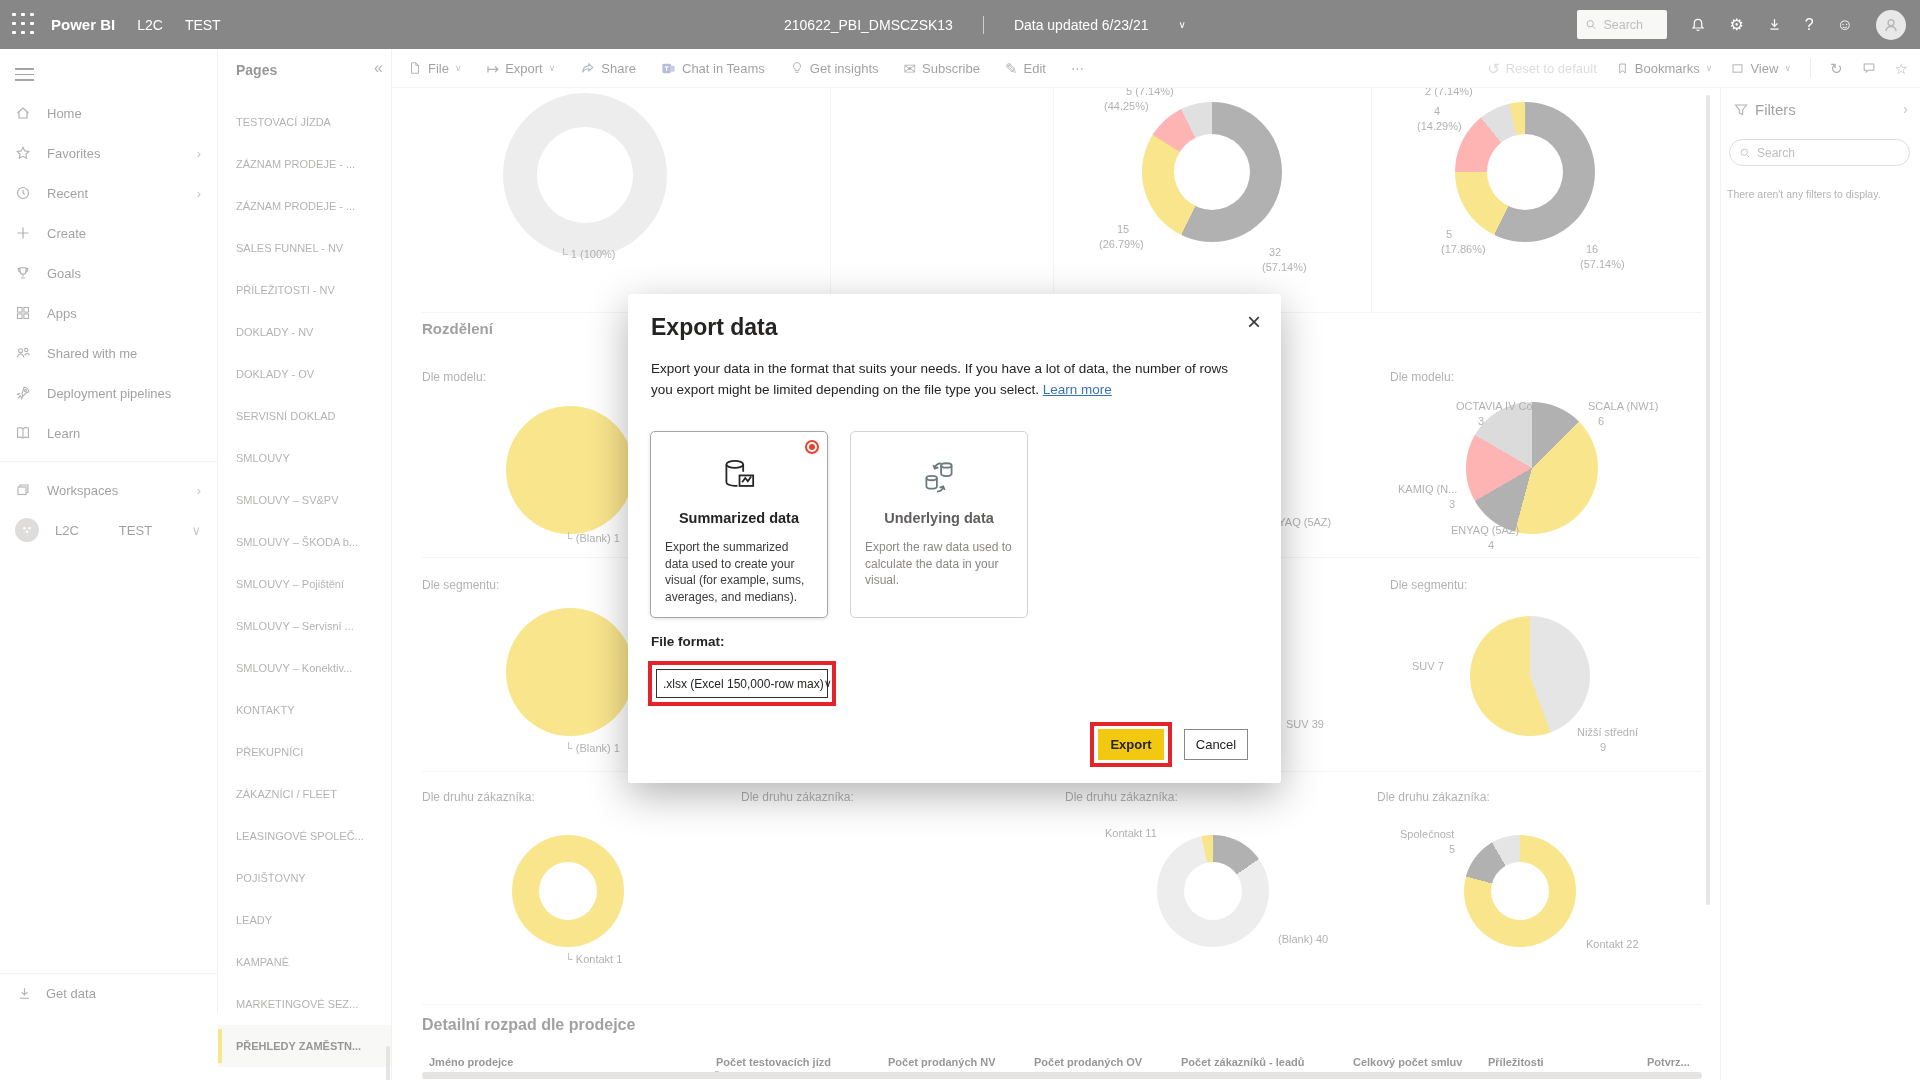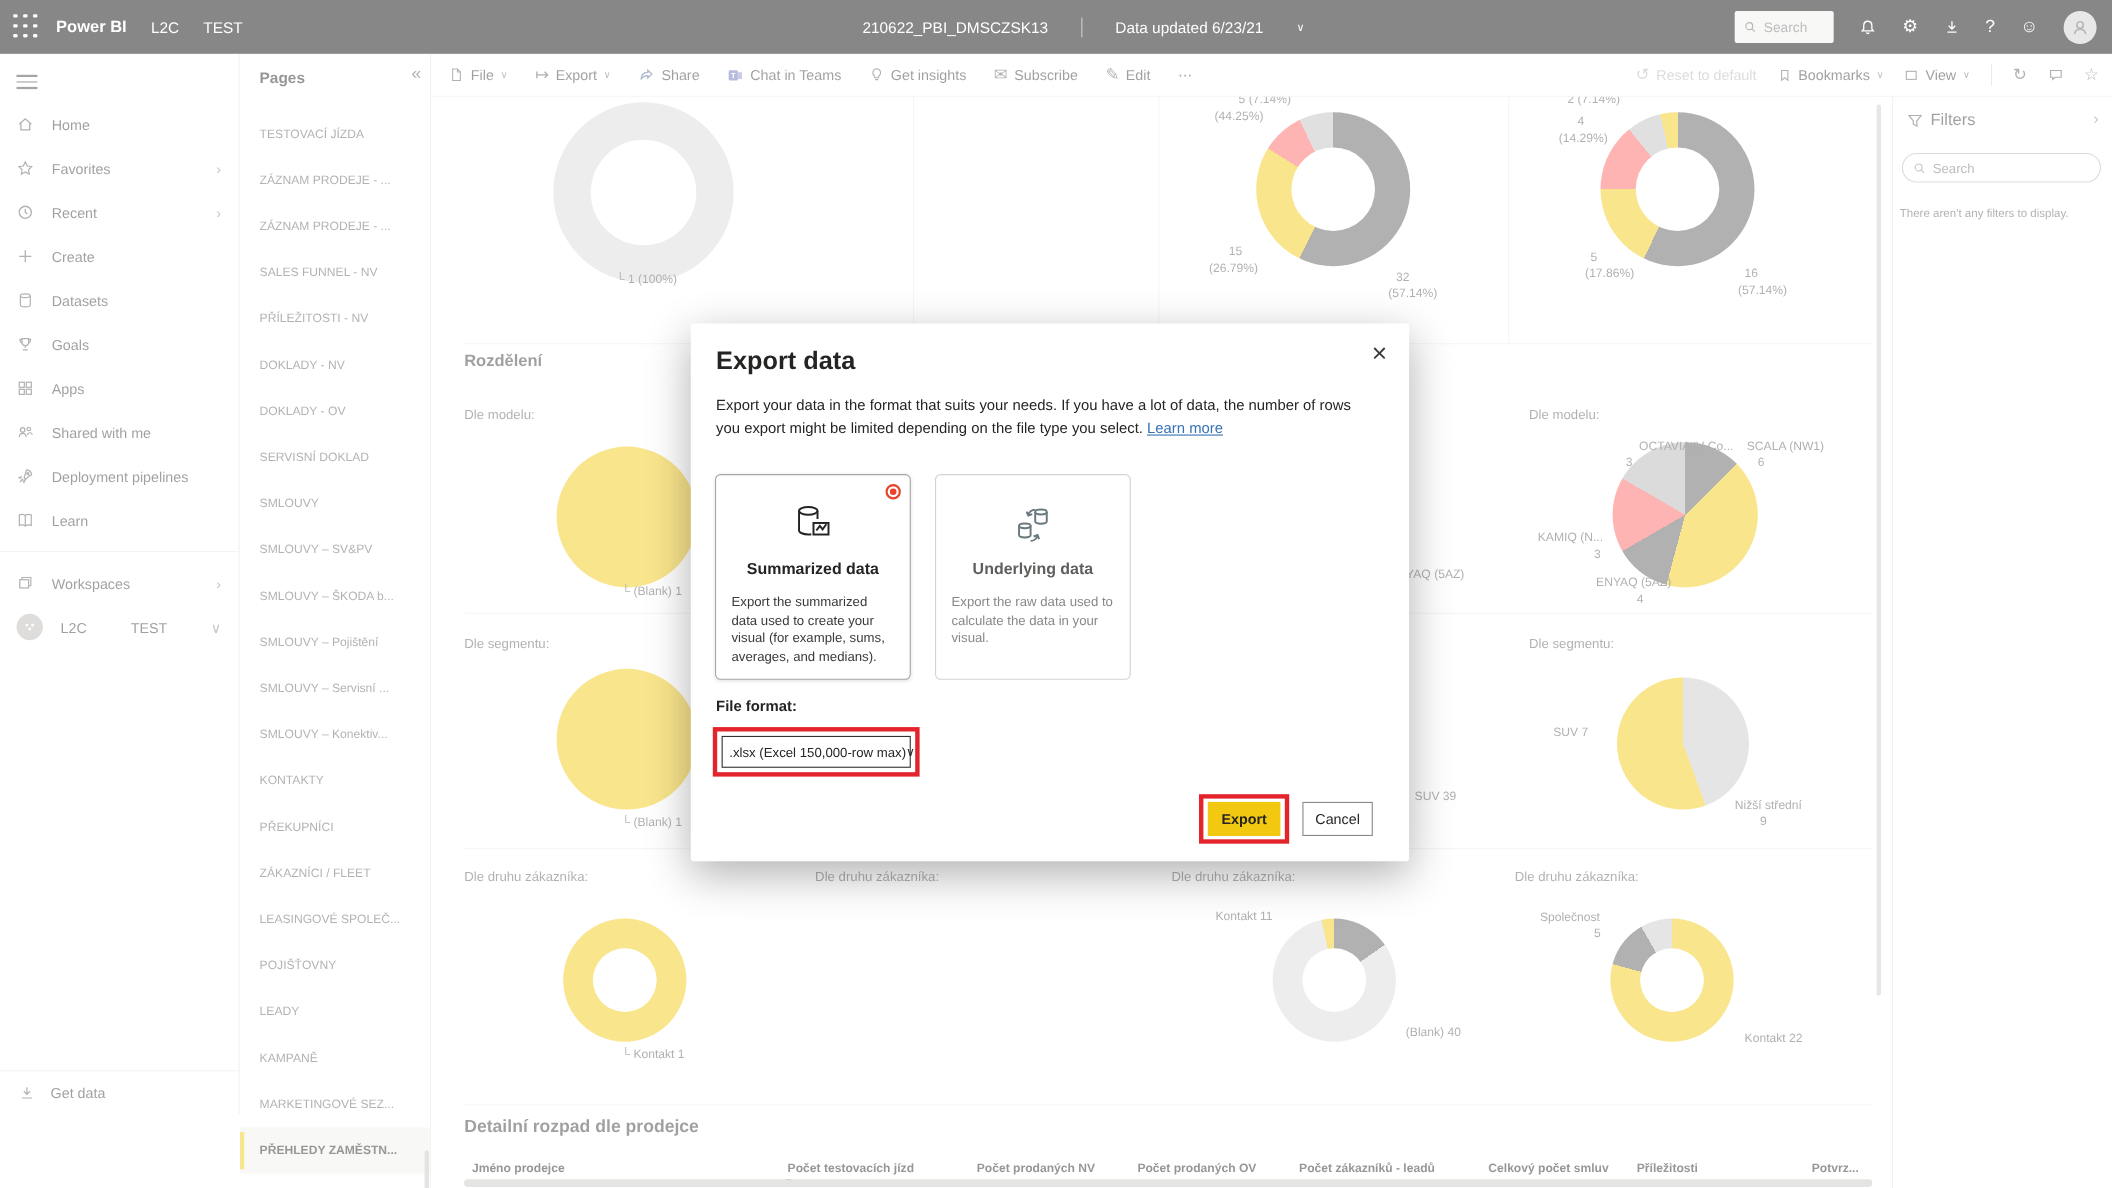--- a/index.html
+++ b/index.html
@@ -273,27 +273,20 @@
             <path d="M8 5v3.2l2 1.4"></path>
           </svg>
         <span>Recent</span>
         <span class="rchev">›</span>
       </div>
       <div class="navitem">
         <svg width="16" height="16" viewBox="0 0 16 16" fill="none" stroke="#605e5c" stroke-width="1.2">
             <path d="M8 2.5v11M2.5 8h11"></path>
           </svg>
         <span>Create</span>
-      </div>
-      <div class="navitem">
-        <svg width="16" height="16" viewBox="0 0 16 16" fill="none" stroke="#605e5c" stroke-width="1.1">
-            <ellipse cx="8" cy="3.8" rx="4.5" ry="1.7"></ellipse>
-            <path d="M3.5 3.8v8.4c0 .9 2 1.7 4.5 1.7s4.5-.8 4.5-1.7V3.8"></path>
-          </svg>
-        <span>Datasets</span>
       </div>
       <div class="navitem">
         <svg width="16" height="16" viewBox="0 0 16 16" fill="none" stroke="#605e5c" stroke-width="1.1">
             <path d="M5 2.8h6v3.4a3 3 0 01-6 0z"></path>
             <path d="M5 3.6H3.2c.1 2 .9 3.1 2.2 3.3M11 3.6h1.8c-.1 2-.9 3.1-2.2 3.3M8 9.2v2.2M5.8 13h4.4"></path>
           </svg>
         <span>Goals</span>
       </div>
       <div class="navitem">
         <svg width="16" height="16" viewBox="0 0 16 16" fill="none" stroke="#605e5c" stroke-width="1.1">
@@ -427,21 +420,21 @@
 
     <div class="sect" style="left:30px; top:232px;">Rozdělení</div>
 
     <div class="sub" style="left:30px; top:282px;">Dle modelu:</div>
     <div class="sub" style="left:998px; top:282px;">Dle modelu:</div>
 
     <div class="pie" style="left:114px; top:318px; width:128px; height:128px; background:#F2C80F;"></div>
     <div class="cl" style="left:173px; top:444px;"><span>└</span> <span>(Blank) 1</span></div>
 
     <div class="pie" style="left:1074px; top:314px; width:132px; height:132px; background:conic-gradient(#5F5D5D 0deg 45deg,#F2C80F 45deg 195deg,#5F5D5D 195deg 240deg,#FD625E 240deg 300deg,#B3B3B3 300deg 360deg);"></div>
-    <div class="cl" style="left:1098px; top:312px;">OCTAVIA IV Co...</div>
+    <div class="cl" style="left:1064px; top:312px;">OCTAVIA IV Co...</div>
     <div class="cl" style="left:1086px; top:327px;">3</div>
     <div class="cl" style="left:1196px; top:312px;">SCALA (NW1)</div>
     <div class="cl" style="left:1206px; top:327px;">6</div>
     <div class="cl" style="left:1006px; top:395px;">KAMIQ (N...</div>
     <div class="cl" style="left:1057px; top:410px;">3</div>
     <div class="cl" style="left:1059px; top:436px;">ENYAQ (5AZ)</div>
     <div class="cl" style="left:1096px; top:451px;">4</div>
     <div class="cl" style="left:871px; top:428px;">ENYAQ (5AZ)</div>
 
     <div class="sub" style="left:30px; top:490px;">Dle segmentu:</div>

